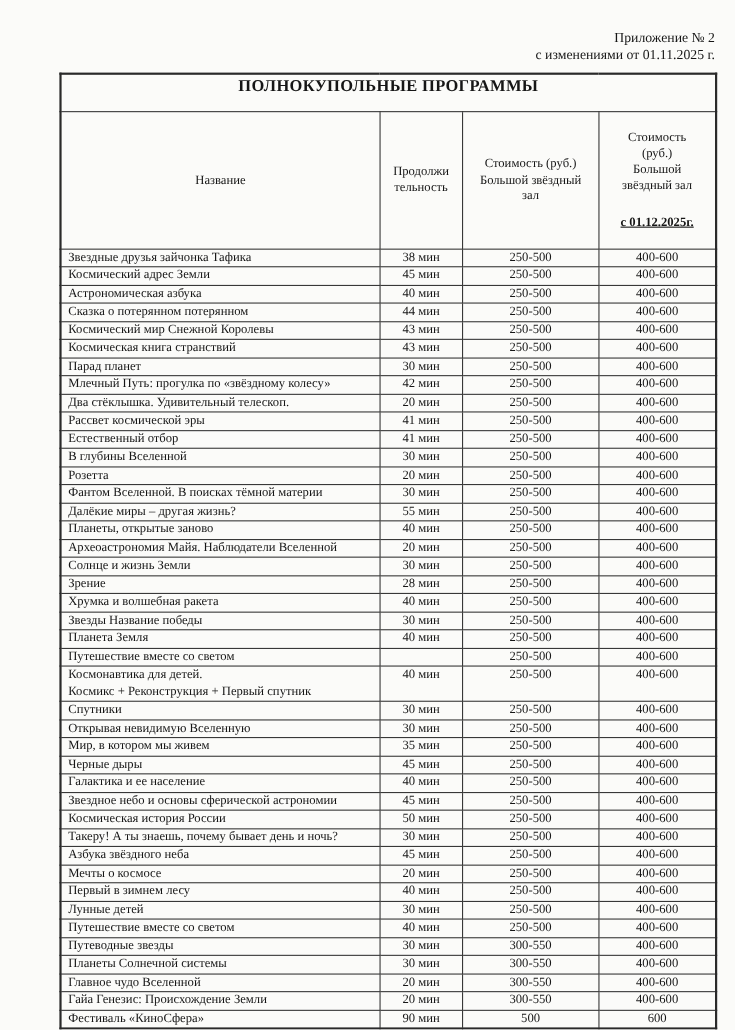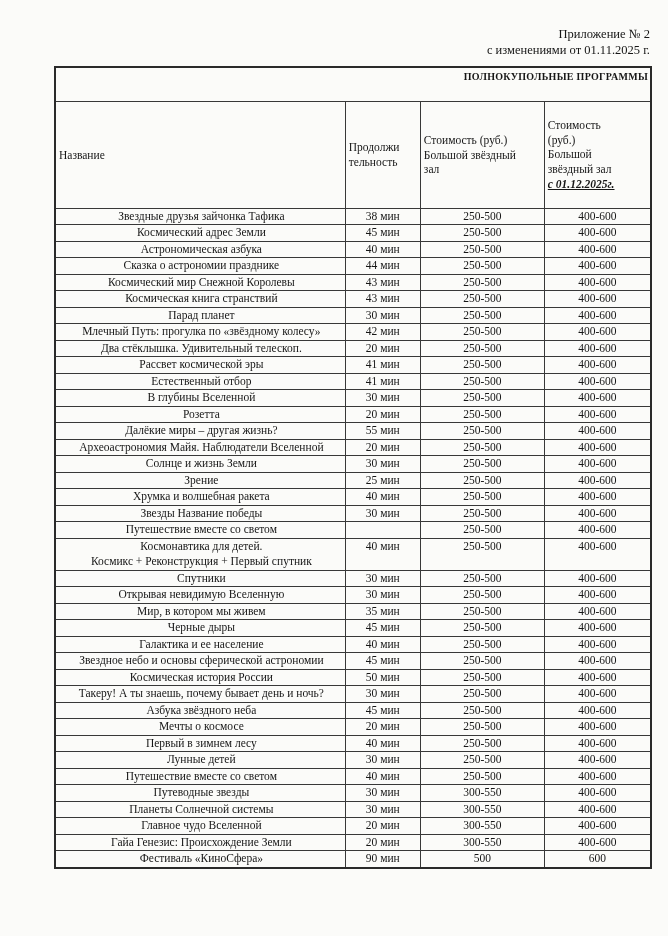--- a/index.html
+++ b/index.html
@@ -32,52 +32,51 @@
     width: 598px;
     margin: 8px 0 0 42px;
     border: 2px solid #2a2a2a;
   }
   th, td {
     border: 1px solid #383838;
     overflow: hidden;
   }
   .title-cell {
     font-weight: bold;
-    font-size: 10px;
-    text-align: right;
+    font-size: 15px;
+    text-align: center;
     vertical-align: top;
     height: 30px;
     padding: 3px 2px 0 2px;
     letter-spacing: 0.3px;
   }
   .head-cell {
     font-weight: normal;
     font-size: 11.5px;
-    text-align: left;
+    text-align: center;
     vertical-align: middle;
     height: 70px;
     padding: 2px 3px;
     line-height: 1.25;
     white-space: pre-line;
   }
   .head-note {
     display: block;
     font-weight: bold;
-    font-style: italic;
     text-decoration: underline;
-    margin-top: 1px;
+    margin-top: 19px;
   }
   tbody td {
     font-size: 11.5px;
     line-height: 15.5px;
     vertical-align: top;
     padding: 0 2px;
   }
   td.name {
-    text-align: center;
+    text-align: left;
     padding-left: 6px;
     padding-right: 4px;
     white-space: pre-line;
   }
   td.c {
     text-align: center;
   }
 </style>
 </head>
 <body>
@@ -132,21 +131,21 @@
   </tr>
 
   <tr>
     <td class="name">Астрономическая азбука</td>
     <td class="c">40 мин</td>
     <td class="c">250-500</td>
     <td class="c">400-600</td>
   </tr>
 
   <tr>
-    <td class="name">Сказка о астрономии празднике</td>
+    <td class="name">Сказка о потерянном потерянном</td>
     <td class="c">44 мин</td>
     <td class="c">250-500</td>
     <td class="c">400-600</td>
   </tr>
 
   <tr>
     <td class="name">Космический мир Снежной Королевы</td>
     <td class="c">43 мин</td>
     <td class="c">250-500</td>
     <td class="c">400-600</td>
@@ -201,65 +200,83 @@
     <td class="c">400-600</td>
   </tr>
 
   <tr>
     <td class="name">Розетта</td>
     <td class="c">20 мин</td>
     <td class="c">250-500</td>
     <td class="c">400-600</td>
   </tr>
 
+  <tr>
+    <td class="name">Фантом Вселенной. В поисках тёмной материи</td>
+    <td class="c">30 мин</td>
+    <td class="c">250-500</td>
+    <td class="c">400-600</td>
+  </tr>
 
   <tr>
     <td class="name">Далёкие миры – другая жизнь?</td>
     <td class="c">55 мин</td>
     <td class="c">250-500</td>
     <td class="c">400-600</td>
   </tr>
 
+  <tr>
+    <td class="name">Планеты, открытые заново</td>
+    <td class="c">40 мин</td>
+    <td class="c">250-500</td>
+    <td class="c">400-600</td>
+  </tr>
 
   <tr>
     <td class="name">Археоастрономия Майя. Наблюдатели Вселенной</td>
     <td class="c">20 мин</td>
     <td class="c">250-500</td>
     <td class="c">400-600</td>
   </tr>
 
   <tr>
     <td class="name">Солнце и жизнь Земли</td>
     <td class="c">30 мин</td>
     <td class="c">250-500</td>
     <td class="c">400-600</td>
   </tr>
 
   <tr>
     <td class="name">Зрение</td>
-    <td class="c">25 мин</td>
+    <td class="c">28 мин</td>
     <td class="c">250-500</td>
     <td class="c">400-600</td>
   </tr>
 
 
   <tr>
     <td class="name">Хрумка и волшебная ракета</td>
     <td class="c">40 мин</td>
     <td class="c">250-500</td>
     <td class="c">400-600</td>
   </tr>
 
   <tr>
     <td class="name">Звезды Название победы</td>
     <td class="c">30 мин</td>
     <td class="c">250-500</td>
     <td class="c">400-600</td>
   </tr>
 
+  <tr>
+    <td class="name">Планета Земля</td>
+    <td class="c">40 мин</td>
+    <td class="c">250-500</td>
+    <td class="c">400-600</td>
+  </tr>
 
   <tr>
     <td class="name">Путешествие вместе со светом</td>
     <td class="c"></td>
     <td class="c">250-500</td>
     <td class="c">400-600</td>
   </tr>
 
   <tr>
     <td class="name">Космонавтика для детей.

